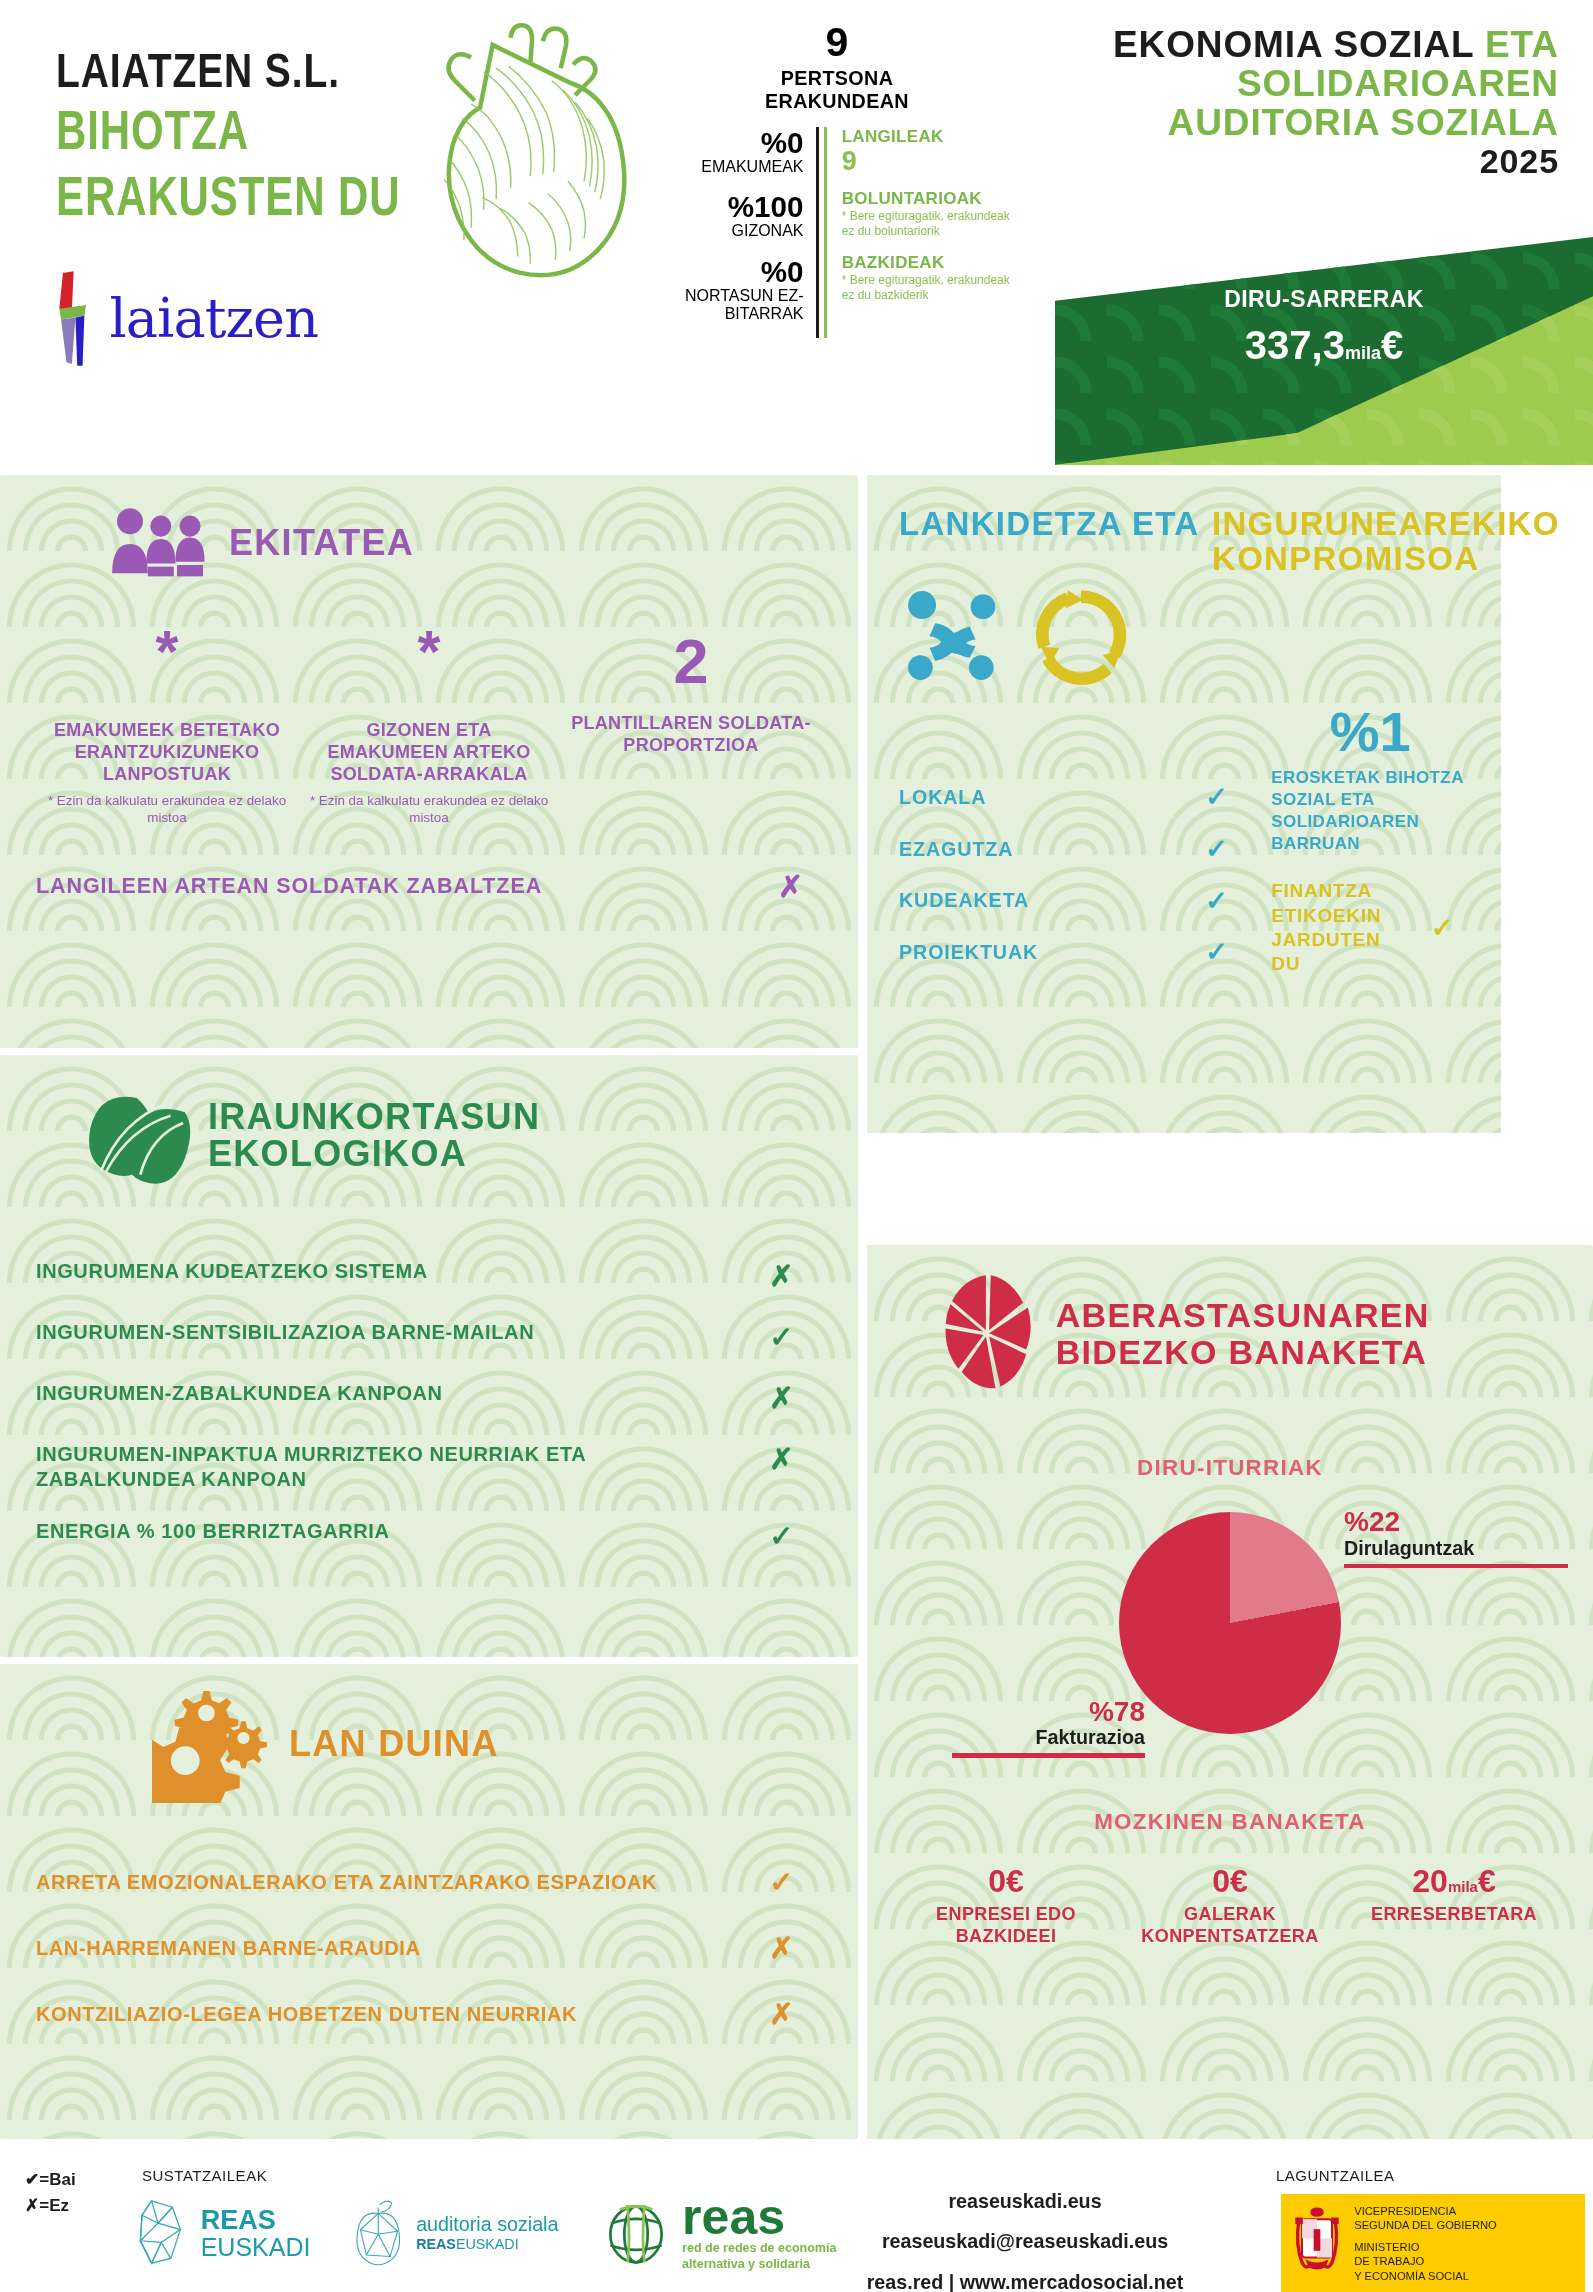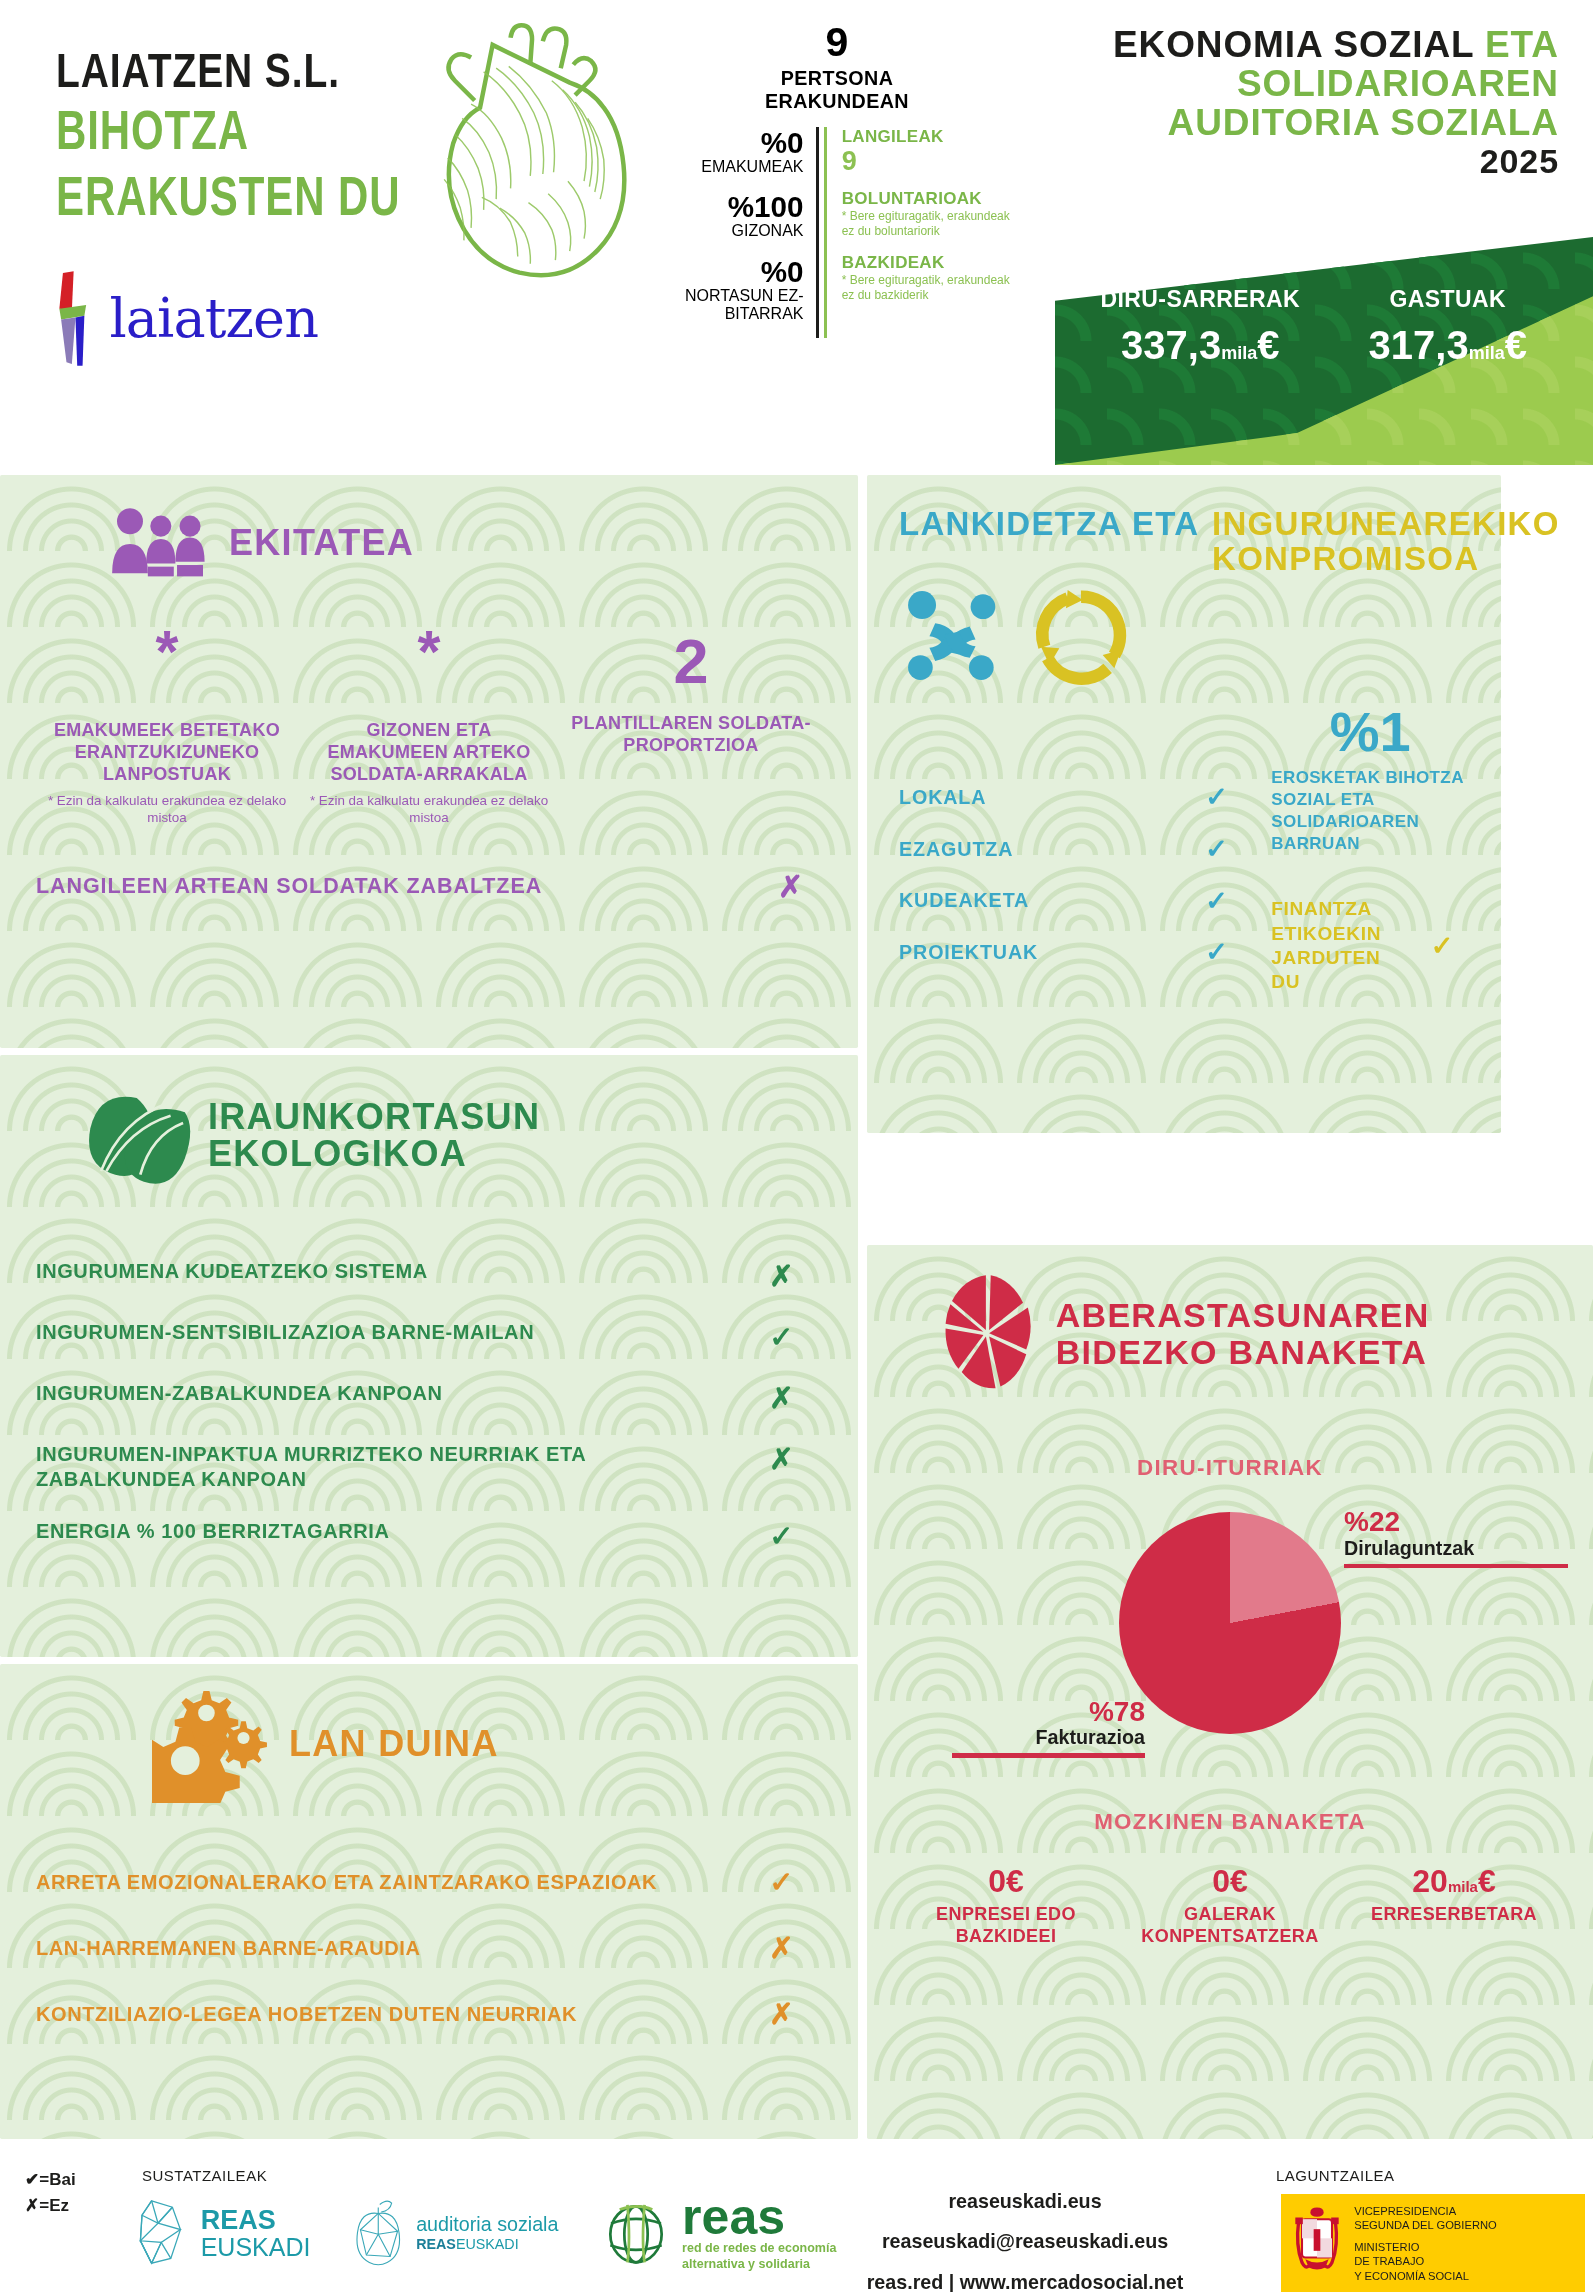--- a/index.html
+++ b/index.html
@@ -123,21 +123,21 @@
   .lk-icons { display:flex; align-items:center; gap:25px; margin-top:5.4px; }
   .lk-body { display:flex; padding:0 32px; }
   .lk-left { width:358px; padding-top:70px; }
   .lk-right { flex:1; padding-left:14.3px; }
   .lk-sub { font-size:19px; font-weight:bold; color:#3aa8c8; letter-spacing:0.7px; line-height:1.3; }
   .lk-ch { display:flex; align-items:center; margin-top:19.7px; }
   .lk-ch .t { flex:1; font-size:19.7px; font-weight:bold; color:#3aa8c8; letter-spacing:0.9px;}
   .lk-ch .m { width:81px; text-align:center; font-size:27px; color:#3aa8c8; font-weight:bold;}
   .lk-pct { font-size:56px; font-weight:bold; color:#3aa8c8; line-height:1; text-align:center; margin-top:12.5px;}
   .lk-pct-lab { font-size:17px; font-weight:bold; color:#3aa8c8; letter-spacing:0.4px; line-height:1.28; margin-top:7.2px;}
-  .lk-fin { display:flex; align-items:center; margin-top:43px;}
+  .lk-fin { display:flex; align-items:center; margin-top:25px;}
   .lk-fin .t { flex:1; font-size:19px; font-weight:bold; color:#d9c223; letter-spacing:0.7px; line-height:1.28;}
   .lk-fin .m { width:54px; text-align:center; font-size:27px; color:#d9c223; font-weight:bold;}
 
   
   .ab-head { display:flex; align-items:center; gap:19.7px; padding:27px 0 0 72px; }
   .ab-title { font-size:34px; font-weight:bold; color:#cf2c47; letter-spacing:1.3px; line-height:1.1;}
   .ab-sub { text-align:center; font-size:22.4px; font-weight:bold; color:#e06072; letter-spacing:1.3px; margin-top:59px;}
   .pie-area { position:relative; height:287px; margin-top:21.5px; }
   .pie { position:absolute; left:50%; top:9px; transform:translateX(-50%);
          width:222px; height:222px; border-radius:50%;
@@ -270,24 +270,20 @@
   </div>
 
   <div class="money-banner">
     <div class="mb-dark"></div>
     <div class="mb-light"></div>
     <div class="mb-items">
       <div class="mb-item">
         <div class="mb-lab">DIRU-SARRERAK</div>
         <div class="mb-val"><span>337,3</span><span class="mila">mila</span><span>€</span></div>
       </div>
-      <div class="mb-item">
-        <div class="mb-lab">GASTUAK</div>
-        <div class="mb-val"><span>317,3</span><span class="mila">mila</span><span>€</span></div>
-      </div>
     </div>
   </div>
 </div>
 
 <div class="panel p-ekitatea">
   <div class="panel-head">
     <span>
       <svg viewBox="0 0 130 90" width="106" height="73">
         <circle cx="28" cy="20" r="16" fill="#9b59b6"></circle>
         <path d="M6 84 q0 -36 22 -36 q22 0 22 36 z" fill="#9b59b6"></path>

